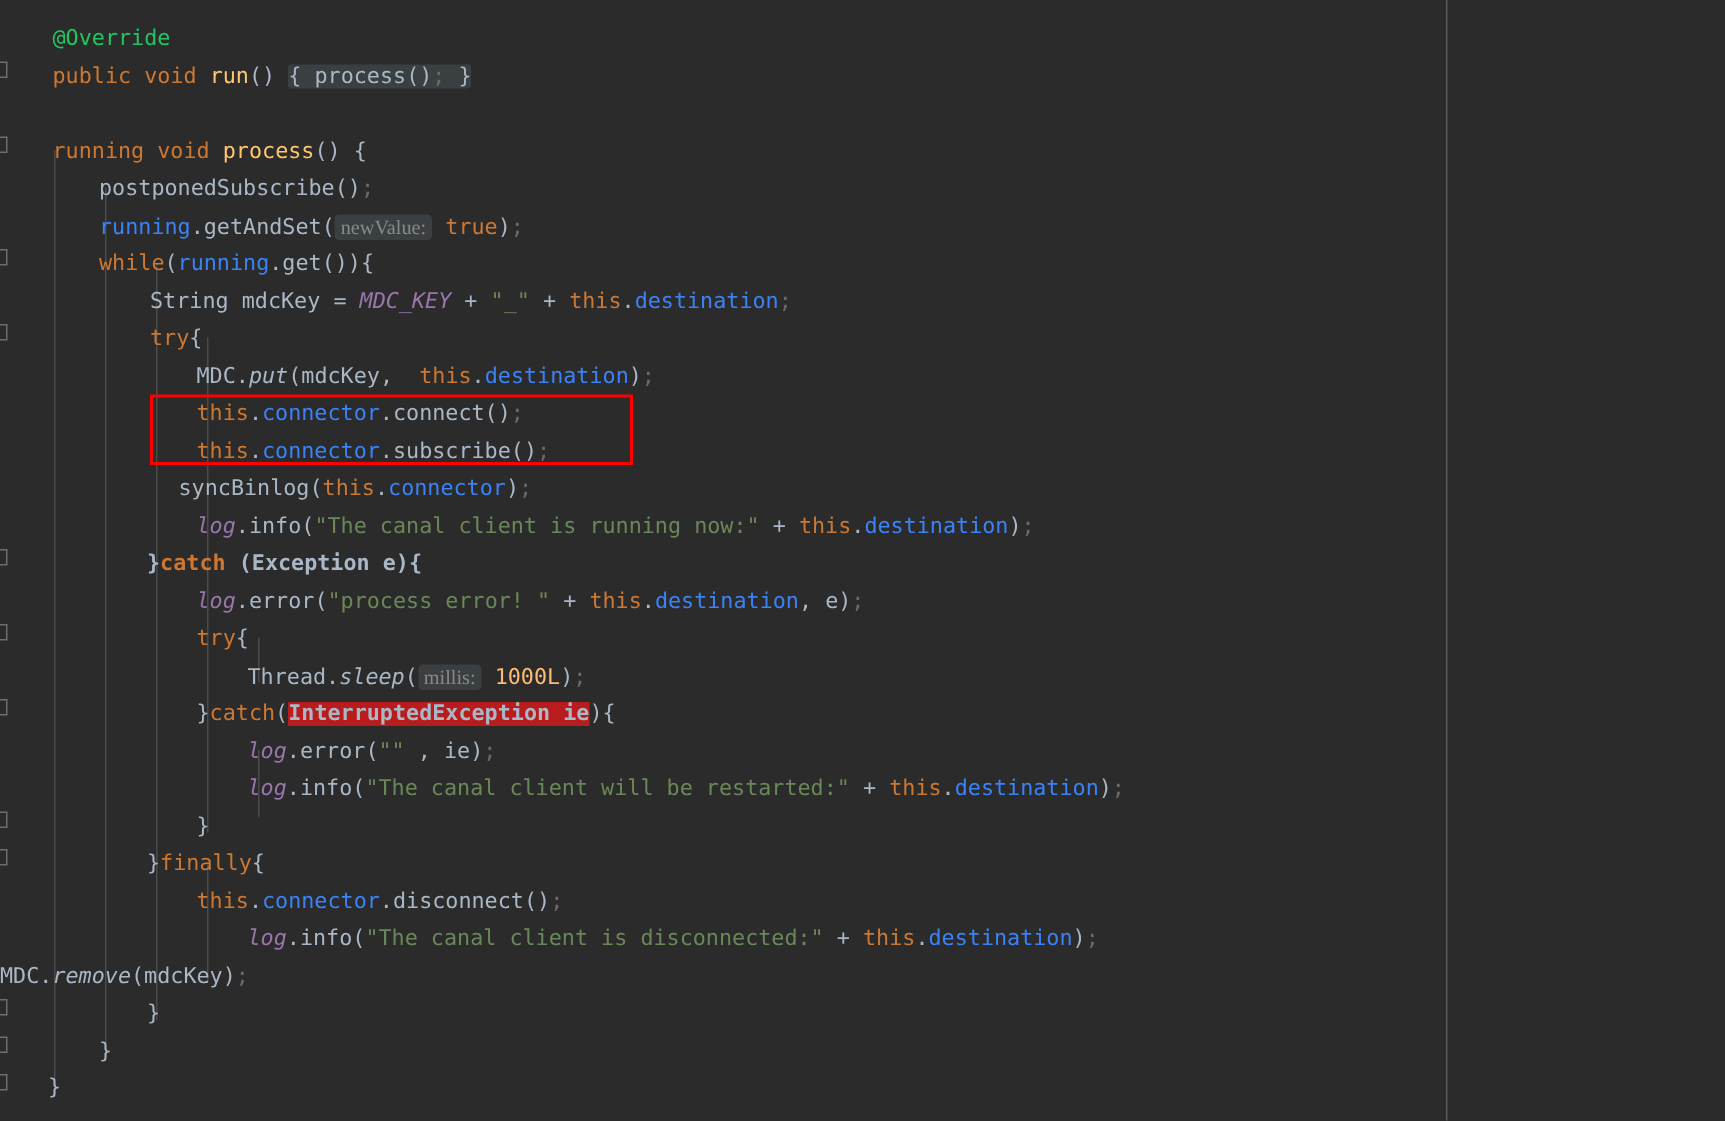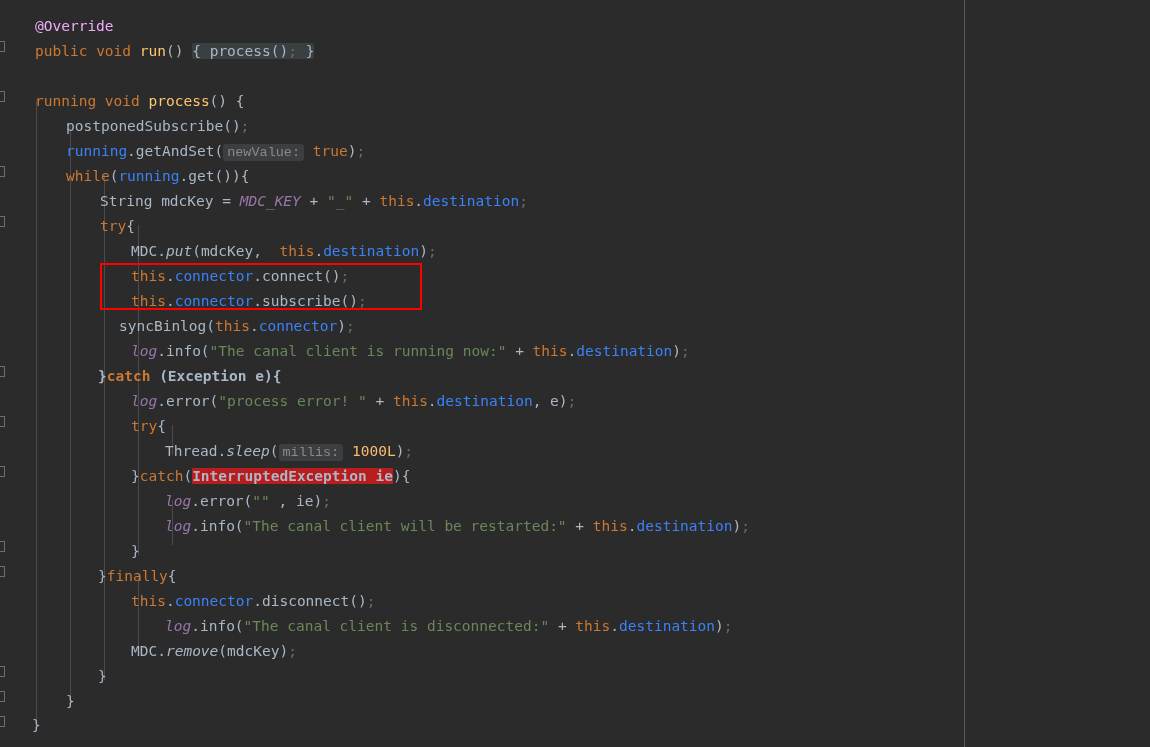--- a/index.html
+++ b/index.html
@@ -78,32 +78,32 @@
   }
 
   
   .kw        { color: #cc7832; }           
   .plain     { color: #a9b7c6; }           
   .field     { color: #3b82f6; }           
   .statfield { color: #9876aa; font-style: italic; }  
   .statmeth  { color: #a9b7c6; font-style: italic; }  
   .str       { color: #6a8759; }           
   .num       { color: #fdba74; }           
-  .anno      { color: #f0abfc; }           
+  .anno      { color: #22c55e; }           
   .decl      { color: #ffc66d; }           
   .semi      { color: #6a6a6a; }           
 
   
   .hint {
     background: #3b3f41;
     color: #868a8c;
     border-radius: 3px;
     padding: 1px 4px 1px 4px;
     font-size: 13.5px;
-    font-family: Liberation Mono, monospace;
+    font-family: Liberation Serif, serif;
   }
 
   
   .folded {
     background: #3a3f41;
     color: #a9b7c6;
     border-radius: 2px;
   }
 
   
@@ -171,21 +171,21 @@
       <div class="line" style="top: 389px; padding-left: 131px;"><span class="statfield">log</span><span class="plain">.</span><span class="plain">error</span><span class="plain">(</span><span class="str">"process error! "</span><span class="plain"> </span><span class="plain">+</span><span class="plain"> </span><span class="kw">this</span><span class="plain">.</span><span class="field">destination</span><span class="plain">,</span><span class="plain"> </span><span class="plain">e</span><span class="plain">)</span><span class="semi">;</span></div>
       <div class="line" style="top: 414px; padding-left: 131px;"><span class="kw">try</span><span class="plain">{</span></div>
       <div class="line" style="top: 439px; padding-left: 165px;"><span class="plain">Thread</span><span class="plain">.</span><span class="statmeth">sleep</span><span class="plain">(</span><span class="hint">millis:</span><span class="plain"> </span><span class="num">1000L</span><span class="plain">)</span><span class="semi">;</span></div>
       <div class="line" style="top: 464px; padding-left: 131px;"><span class="plain">}</span><span class="kw">catch</span><span class="plain">(</span><span class="sel"><span class="plain">InterruptedException ie</span></span><span class="plain">)</span><span class="plain">{</span></div>
       <div class="line" style="top: 489px; padding-left: 165px;"><span class="statfield">log</span><span class="plain">.</span><span class="plain">error</span><span class="plain">(</span><span class="str">""</span><span class="plain"> </span><span class="plain">,</span><span class="plain"> </span><span class="plain">ie</span><span class="plain">)</span><span class="semi">;</span></div>
       <div class="line" style="top: 514px; padding-left: 165px;"><span class="statfield">log</span><span class="plain">.</span><span class="plain">info</span><span class="plain">(</span><span class="str">"The canal client will be restarted:"</span><span class="plain"> </span><span class="plain">+</span><span class="plain"> </span><span class="kw">this</span><span class="plain">.</span><span class="field">destination</span><span class="plain">)</span><span class="semi">;</span></div>
       <div class="line" style="top: 539px; padding-left: 131px;"><span class="plain">}</span></div>
       <div class="line" style="top: 564px; padding-left: 98px;"><span class="plain">}</span><span class="kw">finally</span><span class="plain">{</span></div>
       <div class="line" style="top: 589px; padding-left: 131px;"><span class="kw">this</span><span class="plain">.</span><span class="field">connector</span><span class="plain">.</span><span class="plain">disconnect</span><span class="plain">()</span><span class="semi">;</span></div>
       <div class="line" style="top: 614px; padding-left: 165px;"><span class="statfield">log</span><span class="plain">.</span><span class="plain">info</span><span class="plain">(</span><span class="str">"The canal client is disconnected:"</span><span class="plain"> </span><span class="plain">+</span><span class="plain"> </span><span class="kw">this</span><span class="plain">.</span><span class="field">destination</span><span class="plain">)</span><span class="semi">;</span></div>
-      <div class="line" style="top: 639px; padding-left: 131px;"><span class="plain">MDC</span><span class="plain">.</span><span class="statmeth">remove</span><span class="plain">(</span><span class="plain">mdcKey</span><span class="plain">)</span><span class="semi">;</span></div>
+      <div class="line" style="top: 639px; "><span class="plain">MDC</span><span class="plain">.</span><span class="statmeth">remove</span><span class="plain">(</span><span class="plain">mdcKey</span><span class="plain">)</span><span class="semi">;</span></div>
       <div class="line" style="top: 664px; padding-left: 98px;"><span class="plain">}</span></div>
       <div class="line" style="top: 689px; padding-left: 66px;"><span class="plain">}</span></div>
       <div class="line" style="top: 713px; padding-left: 32px;"><span class="plain">}</span></div>
     </div>
 
   <div class="annot-box" id="annot-box" style="left: 100px; top: 263px; width: 322px; height: 47px; border-color: rgb(255, 0, 0);"></div>
 
 </div>
 
 </body></html>

